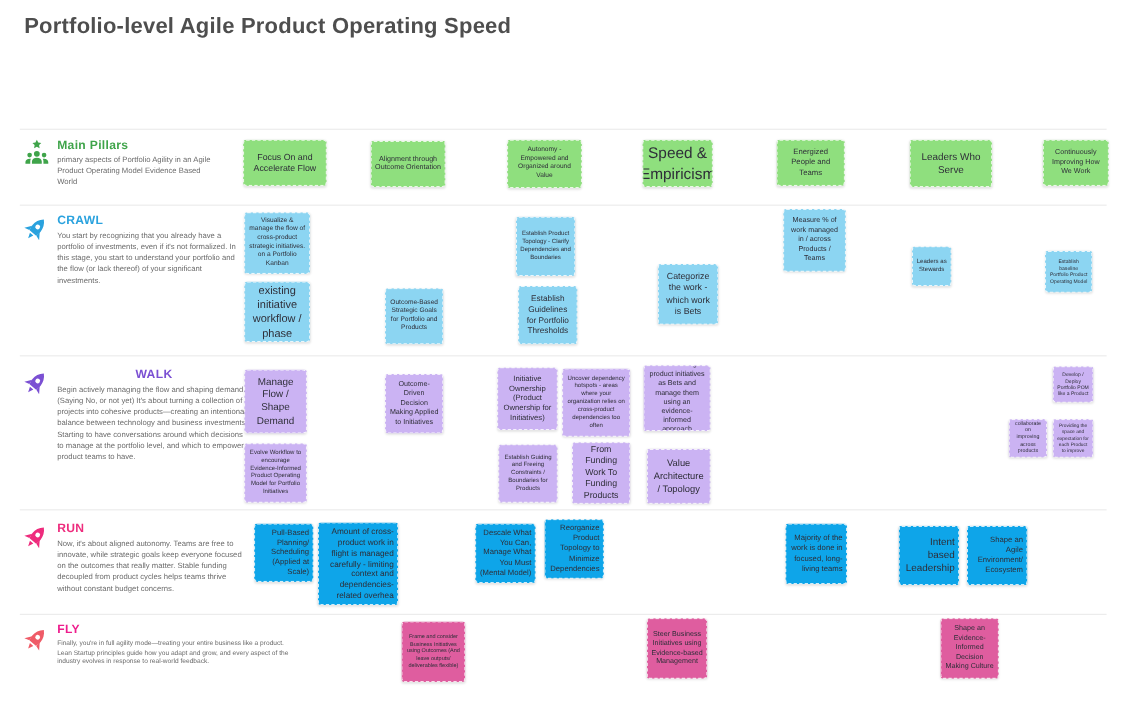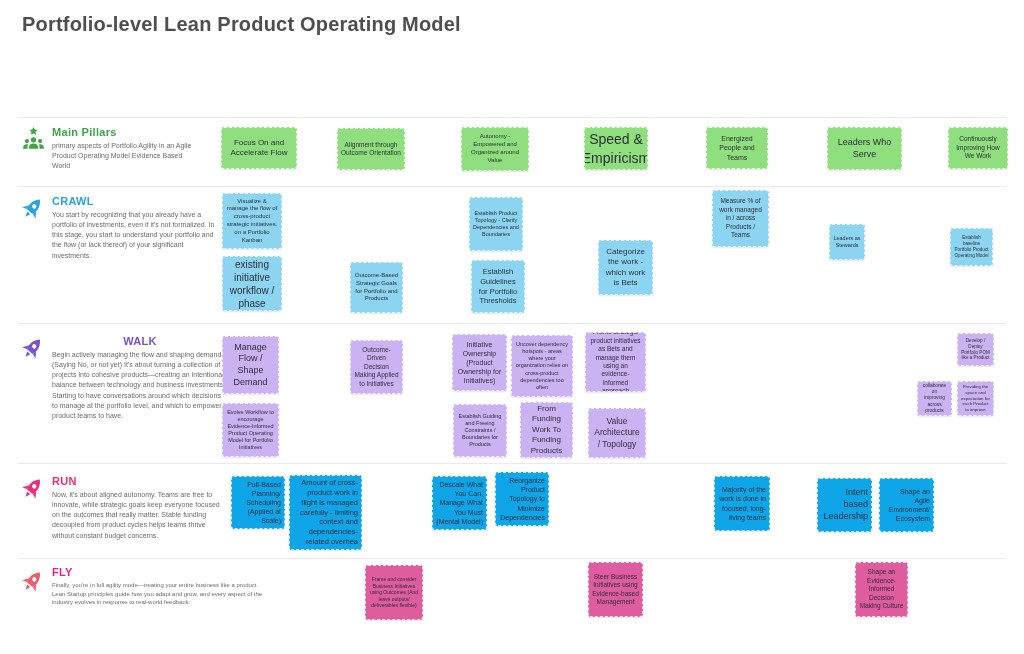--- a/index.html
+++ b/index.html
@@ -32,21 +32,21 @@
   }
   .green{background:#8fdf7e;}
   .blue{background:#8cd5f2;}
   .purple{background:#cbb3f3;}
   .pink{background:#0ea5e9;text-align:right;}
   .magenta{background:#df5d9f;}
 </style>
 </head>
 <body>
 
-<div class="page-title">Portfolio-level Lean Product Operating Model</div>
+<div class="page-title">Portfolio-level Agile Product Operating Speed</div>
 
 <div class="divider" style="top:117px"></div>
 <div class="divider" style="top:186px"></div>
 <div class="divider" style="top:323px"></div>
 <div class="divider" style="top:463px"></div>
 <div class="divider" style="top:558px"></div>
 
 <div class="row-icon" style="left:18px;top:124px">
   <svg width="27" height="27" viewBox="0 0 32 32" fill="#3fa44a">
     <path d="M16 1.2l1.5 3 3.3.48-2.4 2.34.57 3.28L16 8.75l-2.97 1.55.57-3.28-2.4-2.34 3.3-.48z"></path>

